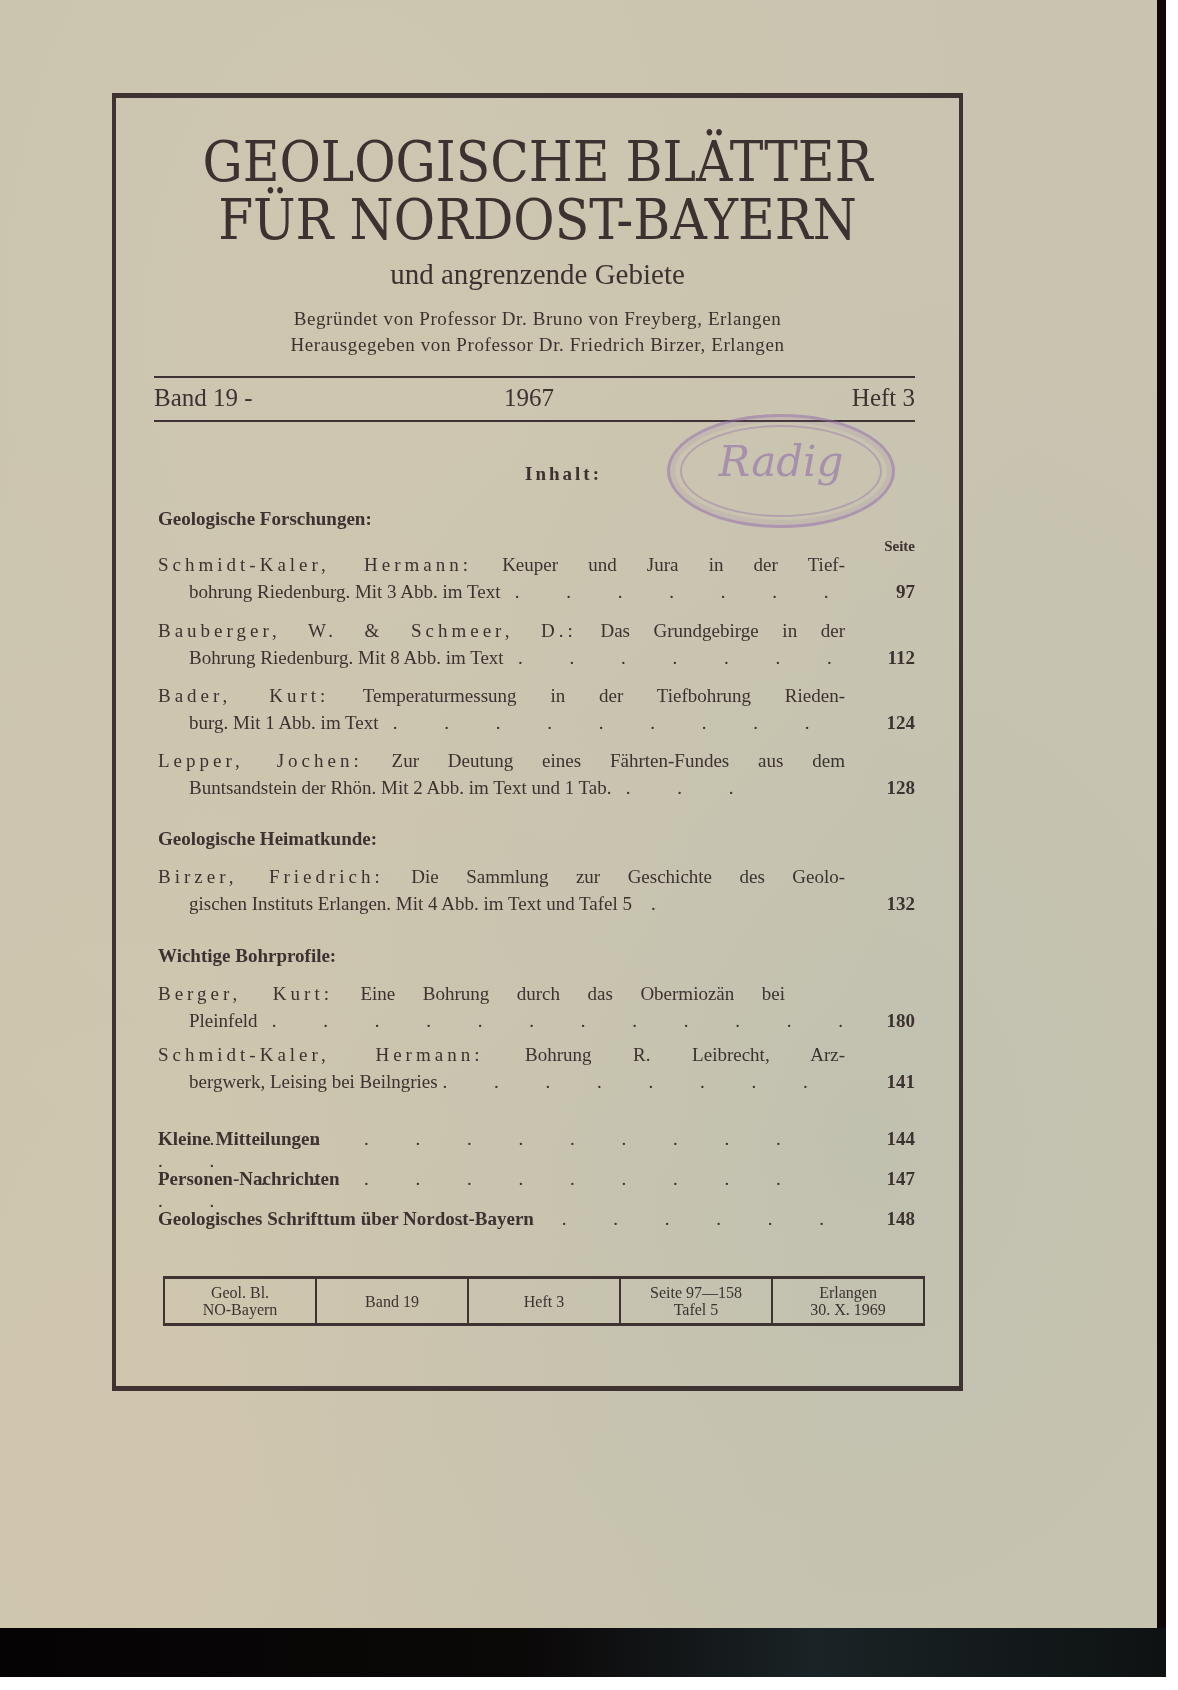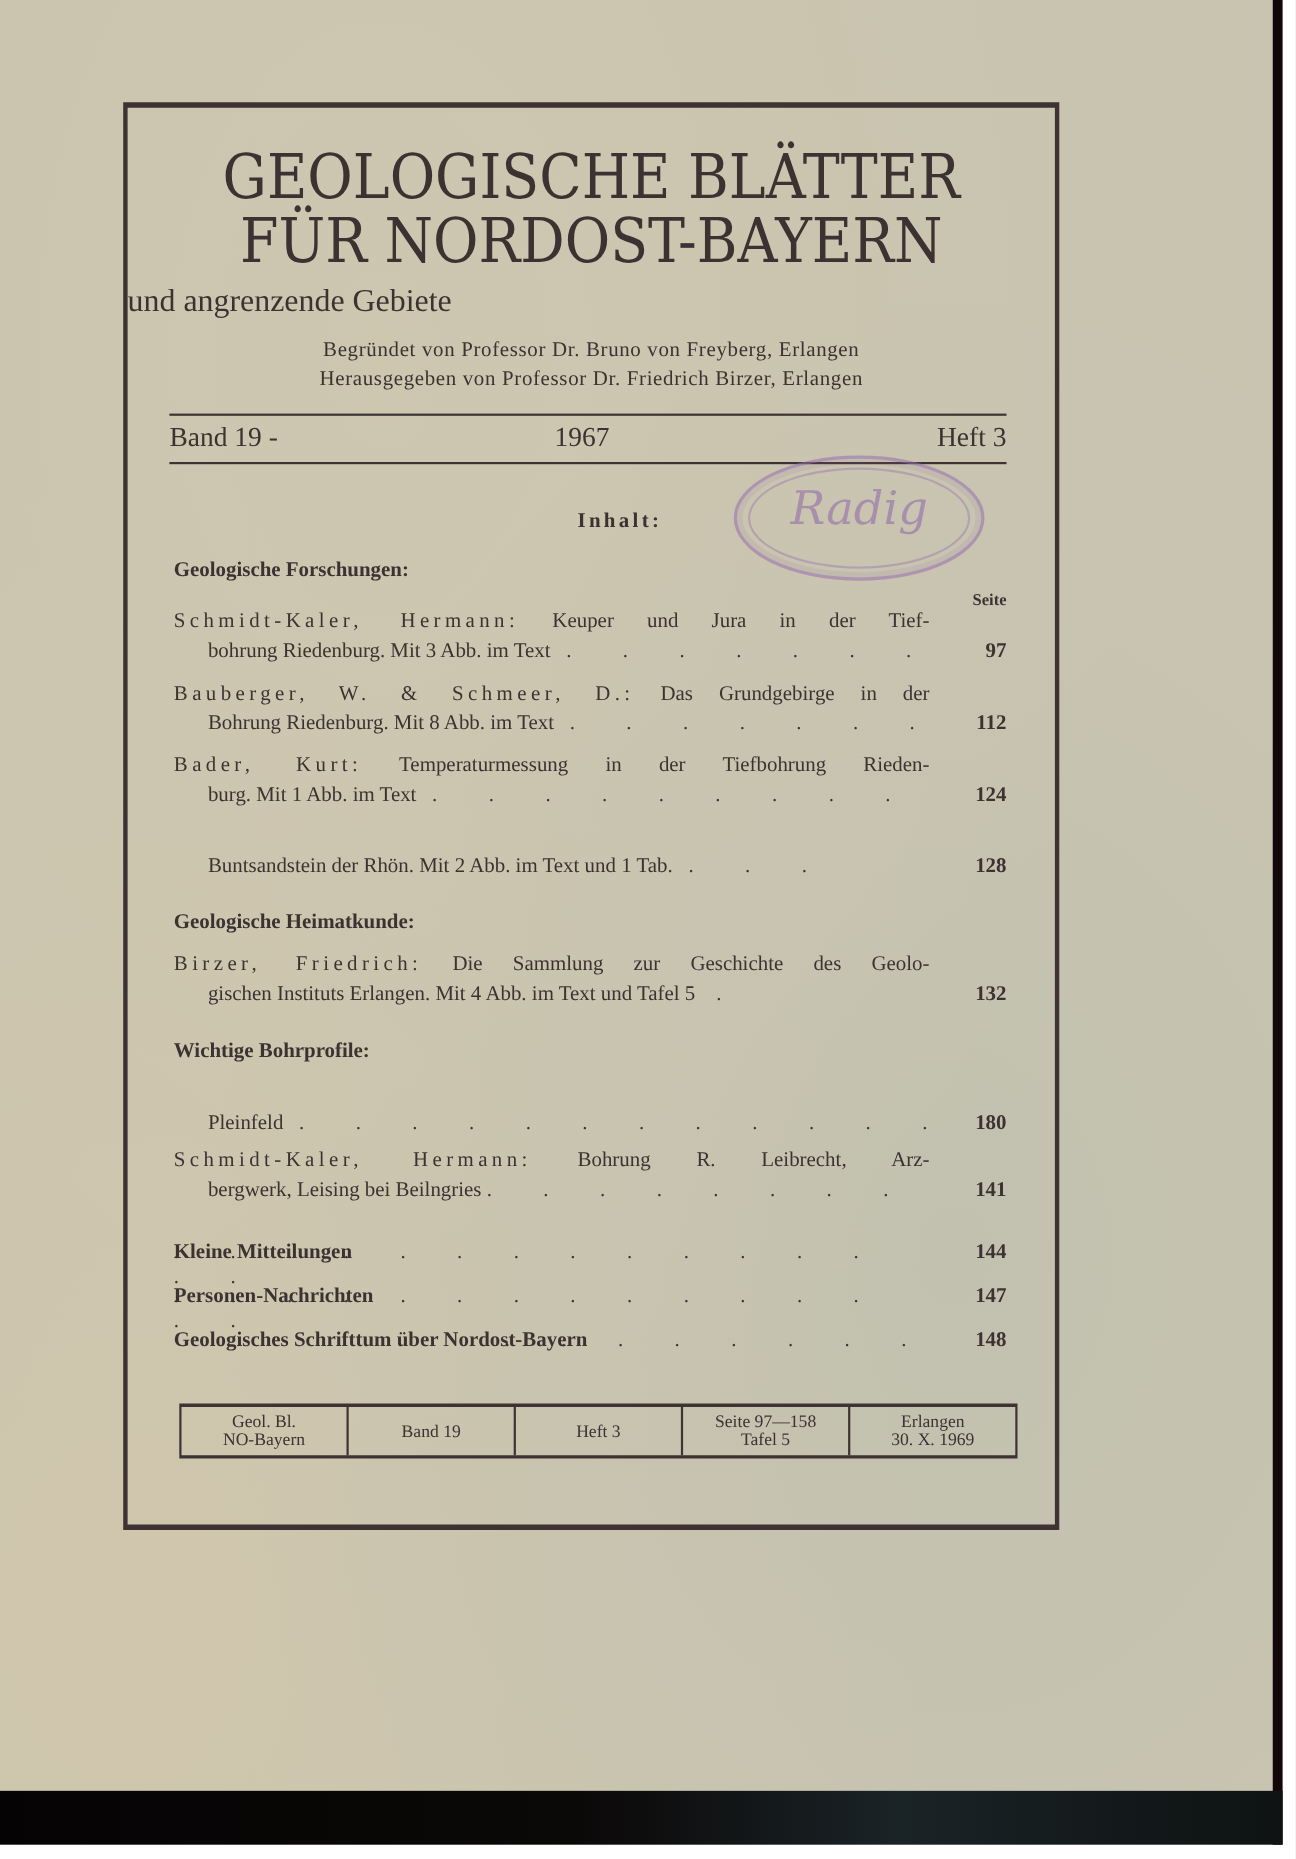--- a/index.html
+++ b/index.html
@@ -22,21 +22,21 @@
   }
   .title {
     position:absolute; left:0; width:100%; text-align:center;
     font-family:"DejaVu Serif", serif; font-weight:normal;
     font-size:56px; letter-spacing:0px; line-height:60px; color:#3d3232;
     transform:scaleX(0.9); transform-origin:center;
   }
   .t1 { top:34px; }
   .t2 { top:92px; }
   .subtitle {
-    position:absolute; top:160px; left:0; width:100%; text-align:left;
+    position:absolute; top:160px; left:0; width:100%; text-align:center;
     font-family:"Liberation Serif", serif; font-size:29px; color:#3d3232;
   }
   .founder {
     position:absolute; left:0; width:100%; text-align:center;
     font-family:"Liberation Serif", serif; font-weight:normal; font-size:19px; color:#3d3232;
     letter-spacing:0.6px;
   }
   .f1 { top:210px; } .f2 { top:236px; }
   .rule { position:absolute; left:38px; right:44px; height:2px; background:#3e3232; }
   .r1 { top:278px; } .r2 { top:322px; }
@@ -140,33 +140,35 @@
         <span class="pg">112</span>
       </div>
 
       <div class="entry" style="top:177px">
         <div class="l1"><span class="author">Bader, Kurt:</span> <span>Temperaturmessung in der Tiefbohrung Rieden-</span></div>
         <div class="l2"><span>burg. Mit 1 Abb. im Text</span> &nbsp;&nbsp;<span class="dots">. . . . . . . . . . . .</span></div>
         <span class="pg">124</span>
       </div>
 
       <div class="entry" style="top:242px">
+        <div class="l1"><span class="author">Lepper, Jochen:</span> <span>Zur Deutung eines Fährten-Fundes aus dem</span></div>
         <div class="l2"><span>Buntsandstein der Rhön. Mit 2 Abb. im Text und 1 Tab.</span> &nbsp;&nbsp;<span class="dots">. . .</span></div>
         <span class="pg">128</span>
       </div>
 
       <div class="section-h" style="top:320px">Geologische Heimatkunde:</div>
       <div class="entry" style="top:358px">
         <div class="l1"><span class="author">Birzer, Friedrich:</span> <span>Die Sammlung zur Geschichte des Geolo-</span></div>
         <div class="l2"><span>gischen Instituts Erlangen. Mit 4 Abb. im Text und Tafel 5</span> &nbsp;&nbsp;&nbsp;<span class="dots">.</span></div>
         <span class="pg">132</span>
       </div>
 
       <div class="section-h" style="top:437px">Wichtige Bohrprofile:</div>
       <div class="entry" style="top:475px">
+        <div class="l1" style="right:130px"><span class="author">Berger, Kurt:</span> <span>Eine Bohrung durch das Obermiozän bei</span></div>
         <div class="l2"><span>Pleinfeld</span> &nbsp;&nbsp;<span class="dots">. . . . . . . . . . . . . . . . . . .</span></div>
         <span class="pg">180</span>
       </div>
 
       <div class="entry" style="top:536px">
         <div class="l1"><span class="author">Schmidt-Kaler, Hermann:</span> <span>Bohrung R. Leibrecht, Arz-</span></div>
         <div class="l2"><span>bergwerk, Leising bei Beilngries</span> <span class="dots">. . . . . . . . . . . .</span></div>
         <span class="pg">141</span>
       </div>
 

